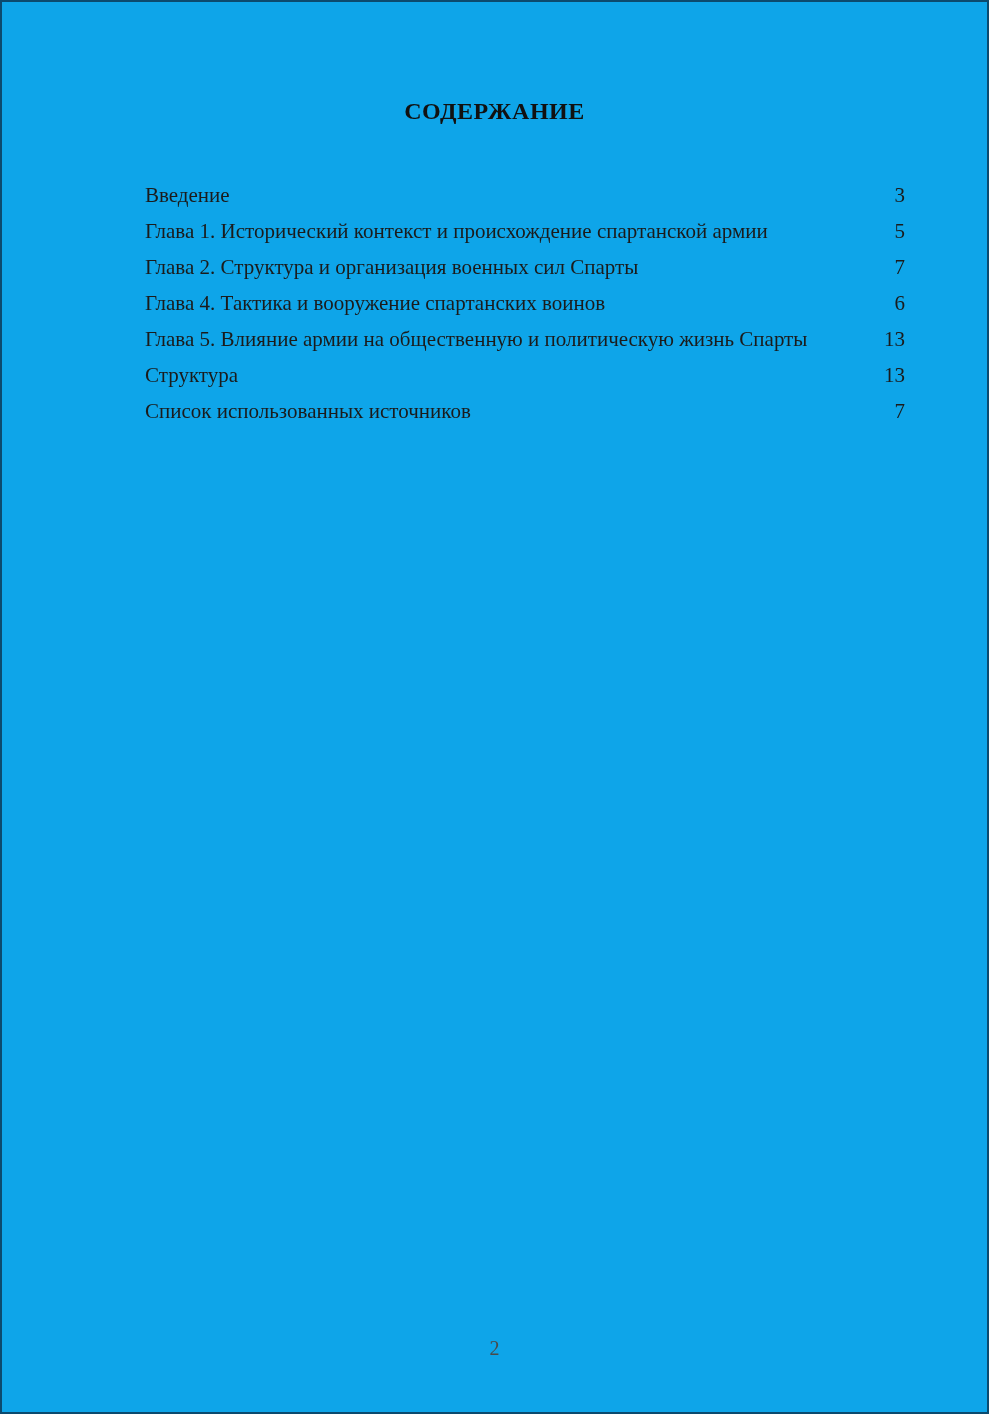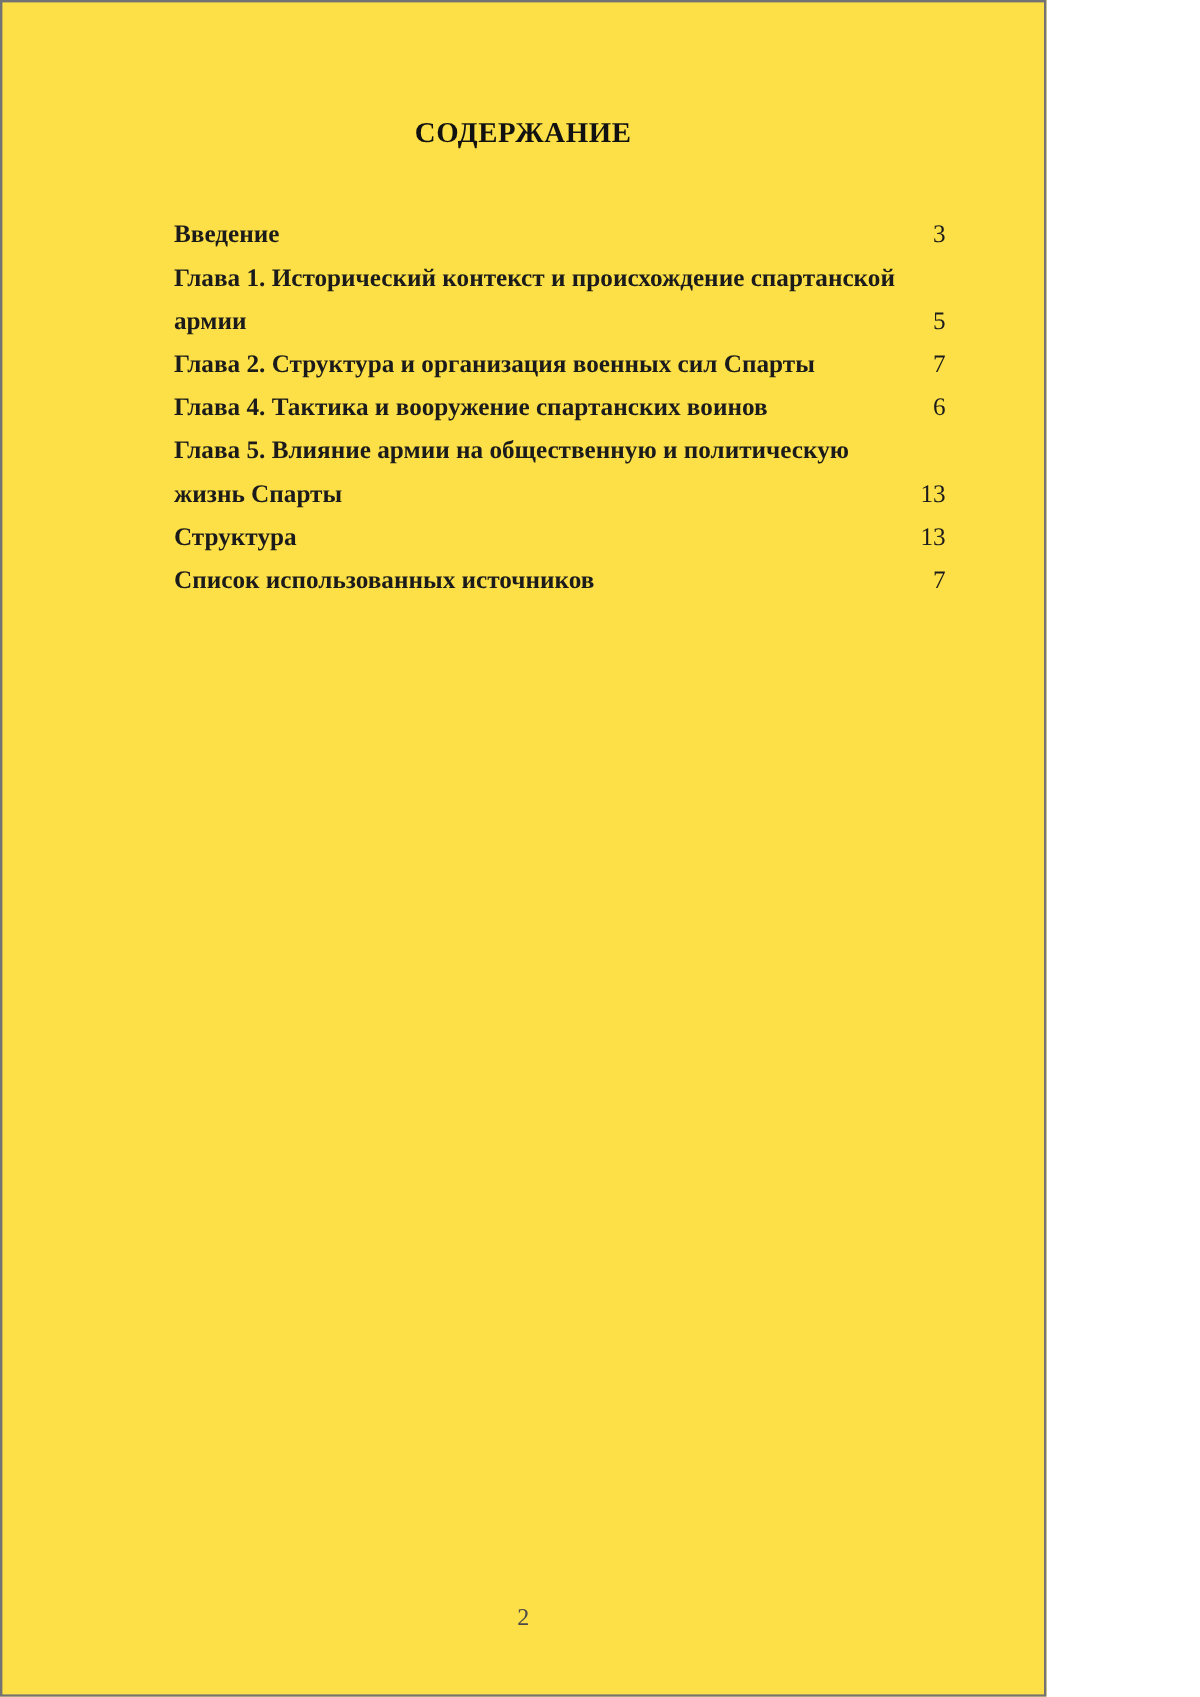--- a/index.html
+++ b/index.html
@@ -2,25 +2,25 @@
 <html><head>
 <meta charset="utf-8">
 <style>
   html, body {
     margin: 0;
     padding: 0;
     background: #ffffff;
   }
   .page {
     position: relative;
-    width: 872px;
+    width: 989px;
     height: 1414px;
     box-sizing: border-box;
-    background: #fde047;
-    border: 2px solid #737373;
+    background: #0ea5e9;
+    border: 2px solid #0c4a6e;
     font-family: "Liberation Serif", serif;
     color: #1b1b1b;
     overflow: hidden;
   }
   .doc-title {
     margin: 0;
     padding-top: 96px;
     text-align: center;
     font-size: 24px;
     font-weight: bold;
@@ -32,21 +32,20 @@
     font-size: 21px;
     line-height: 36px;
   }
   .toc-row {
     display: flex;
     align-items: flex-end;
   }
   .toc-label {
     flex: 1 1 auto;
     padding-right: 24px;
-    font-weight: bold;
   }
   .toc-page {
     flex: 0 0 auto;
     white-space: nowrap;
     text-align: right;
   }
   .footer-page-number {
     position: absolute;
     left: 0;
     right: 0;

